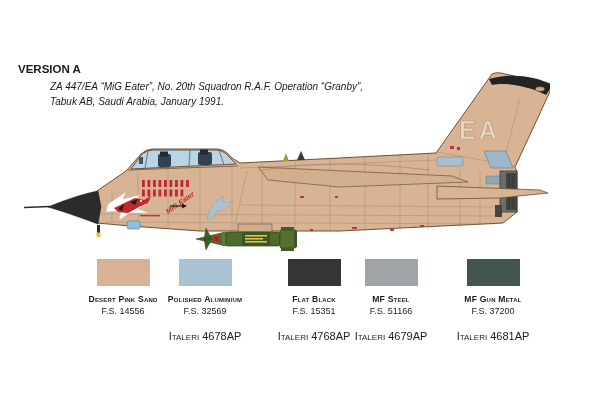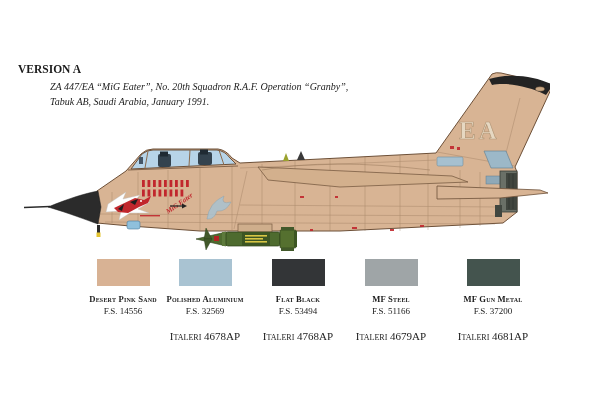--- a/index.html
+++ b/index.html
@@ -1,17 +1,17 @@
 <!DOCTYPE html>
 <html><head>
 <meta charset="utf-8">
 <style>
   html,body{margin:0;padding:0;}
   .page{position:relative;width:550px;height:400px;background:#ffffff;overflow:hidden;
-        font-family:Liberation Serif, serif;color:#1b1b1b;}
+        font-family:Liberation Sans, sans-serif;color:#1b1b1b;}
   .hdr{position:absolute;left:18px;top:62px;line-height:15px;}
   .hdr .ver{font-weight:bold;font-size:11.5px;font-style:normal;margin-bottom:2px;}
   .hdr .sub{font-style:italic;font-size:10px;margin-left:32px;}
   .art{position:absolute;left:0;top:0;width:600px;height:400px;}
   .palette{position:absolute;left:0;top:259px;width:600px;height:80px;}
   .swatch{position:absolute;width:110px;text-align:center;}
   .swatch .box{width:53px;height:27px;margin:0 auto;}
   .swatch .nm{font-weight:bold;font-size:8.6px;font-variant:small-caps;margin-top:8px;letter-spacing:.2px;}
   .swatch .fs{font-size:9px;margin-top:2px;}
   .swatch .it{font-size:11px;font-variant:small-caps;margin-top:14px;}
@@ -176,24 +176,24 @@
       <div class="nm">Desert Pink Sand</div>
       <div class="fs">F.S. 14556</div>
       <div class="it"></div>
     </div>
     <div class="swatch" style="left:150px">
       <div class="box" style="background: rgb(169, 195, 210);"></div>
       <div class="nm">Polished Aluminium</div>
       <div class="fs">F.S. 32569</div>
       <div class="it">Italeri 4678AP</div>
     </div>
-    <div class="swatch" style="left:243px">
+    <div class="swatch" style="left:259px">
       <div class="box" style="background: rgb(51, 53, 55);"></div>
       <div class="nm">Flat Black</div>
-      <div class="fs">F.S. 53494</div>
+      <div class="fs">F.S. 15351</div>
       <div class="it">Italeri 4768AP</div>
     </div>
     <div class="swatch" style="left:336px">
       <div class="box" style="background: rgb(159, 165, 167);"></div>
       <div class="nm">MF Steel</div>
       <div class="fs">F.S. 51166</div>
       <div class="it">Italeri 4679AP</div>
     </div>
     <div class="swatch" style="left:438px">
       <div class="box" style="background: rgb(68, 84, 78);"></div>

